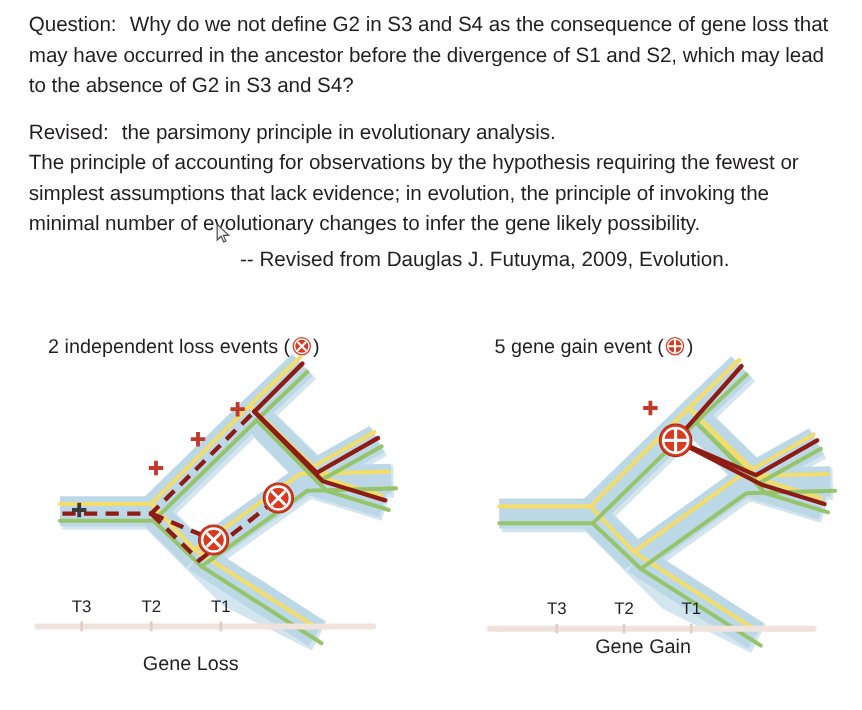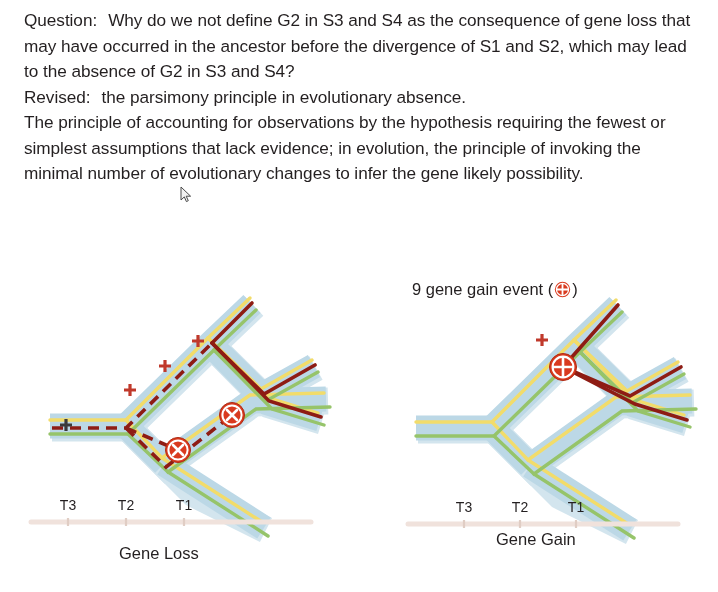--- a/index.html
+++ b/index.html
@@ -28,21 +28,21 @@
     top: 8px;
     width: 676px;
   }
   .para {
     font-size: 17.2px;
     line-height: 25.5px;
     letter-spacing: -0.05px;
     color: #231f20;
     margin: 0;
   }
-  .para.q { margin-bottom: 0; }
+  .para.q { margin-bottom: 13px; }
   .gap-sm { display: inline-block; width: 11px; }
   .attrib {
     font-size: 17.2px;
     line-height: 25.5px;
     color: #231f20;
     margin: 4px 0 0 0;
     padding-left: 176px;
   }
 
   
@@ -106,32 +106,40 @@
 </style>
 </head>
 <body>
 
 <div id="page">
 
   <div class="text-block">
 
     <p class="para q"><span>Question:</span><span class="gap-sm"></span><span>Why do we not define G2 in S3 and S4 as the consequence of gene loss that may have occurred in the ancestor before the divergence of S1 and S2, which may lead to the absence of G2 in S3 and S4?</span></p>
 
-    <p class="para"><span>Revised:</span><span class="gap-sm"></span><span>the parsimony principle in evolutionary absence.</span></p>
+    <p class="para"><span>Revised:</span><span class="gap-sm"></span><span>the parsimony principle in evolutionary analysis.</span></p>
 
     <p class="para">The principle of accounting for observations by the hypothesis requiring the fewest or simplest assumptions that lack evidence; in evolution, the principle of invoking the minimal number of evolutionary changes to infer the gene likely possibility.</p>
 
+    <p class="attrib">-- Revised from Dauglas J. Futuyma, 2009, Evolution.</p>
   </div>
 
   <svg class="cursor-arrow" viewBox="0 0 12 17">
     <path d="M1,1 L1,14 L4.3,10.9 L6.4,15.6 L8.3,14.7 L6.2,10.2 L10.6,10.2 Z" fill="#f2f2f2" stroke="#4a4a4a" stroke-width="1"></path>
   </svg>
 
   <div class="panel left">
 
+    <div class="panel-title">
+      <span>2 independent loss events (</span><svg class="title-icon" viewBox="0 0 20 20">
+        <circle cx="10" cy="10" r="9" fill="#d93a1f"></circle>
+        <circle cx="10" cy="10" r="7.1" fill="none" stroke="#ffffff" stroke-width="1.5"></circle>
+        <path d="M6.3,6.3 L13.7,13.7 M13.7,6.3 L6.3,13.7" stroke="#ffffff" stroke-width="2.1" stroke-linecap="round"></path>
+      </svg><span>)</span>
+    </div>
 
     <svg class="svg-wrap" viewBox="0 0 350 310">
       <defs>
         <g id="band-shadow-l"></g>
       </defs>
 
       <g fill="none" stroke-linecap="butt">
 
         <g stroke="#d3e5ee" stroke-width="27">
           <path d="M36,150 L112,150 L196,68 L238,28"></path>
@@ -216,21 +224,21 @@
         <text class="tick-label" x="168" y="232" text-anchor="middle">T1</text>
       </g>
     </svg>
 
     <div class="axis-caption">Gene Loss</div>
   </div>
 
   <div class="panel right">
 
     <div class="panel-title">
-      <span>9 gene gain event (</span><svg class="title-icon" viewBox="0 0 20 20">
+      <span>5 gene gain event (</span><svg class="title-icon" viewBox="0 0 20 20">
         <circle cx="10" cy="10" r="9" fill="#d93a1f"></circle>
         <circle cx="10" cy="10" r="7.1" fill="none" stroke="#ffffff" stroke-width="1.5"></circle>
         <path d="M10,3.6 L10,16.4 M3.6,10 L16.4,10" stroke="#ffffff" stroke-width="2.1" stroke-linecap="round"></path>
       </svg><span>)</span>
     </div>
 
     <svg class="svg-wrap" viewBox="0 0 318 310">
 
       <g fill="none" stroke-linecap="butt">
         <g stroke="#d3e5ee" stroke-width="27">

